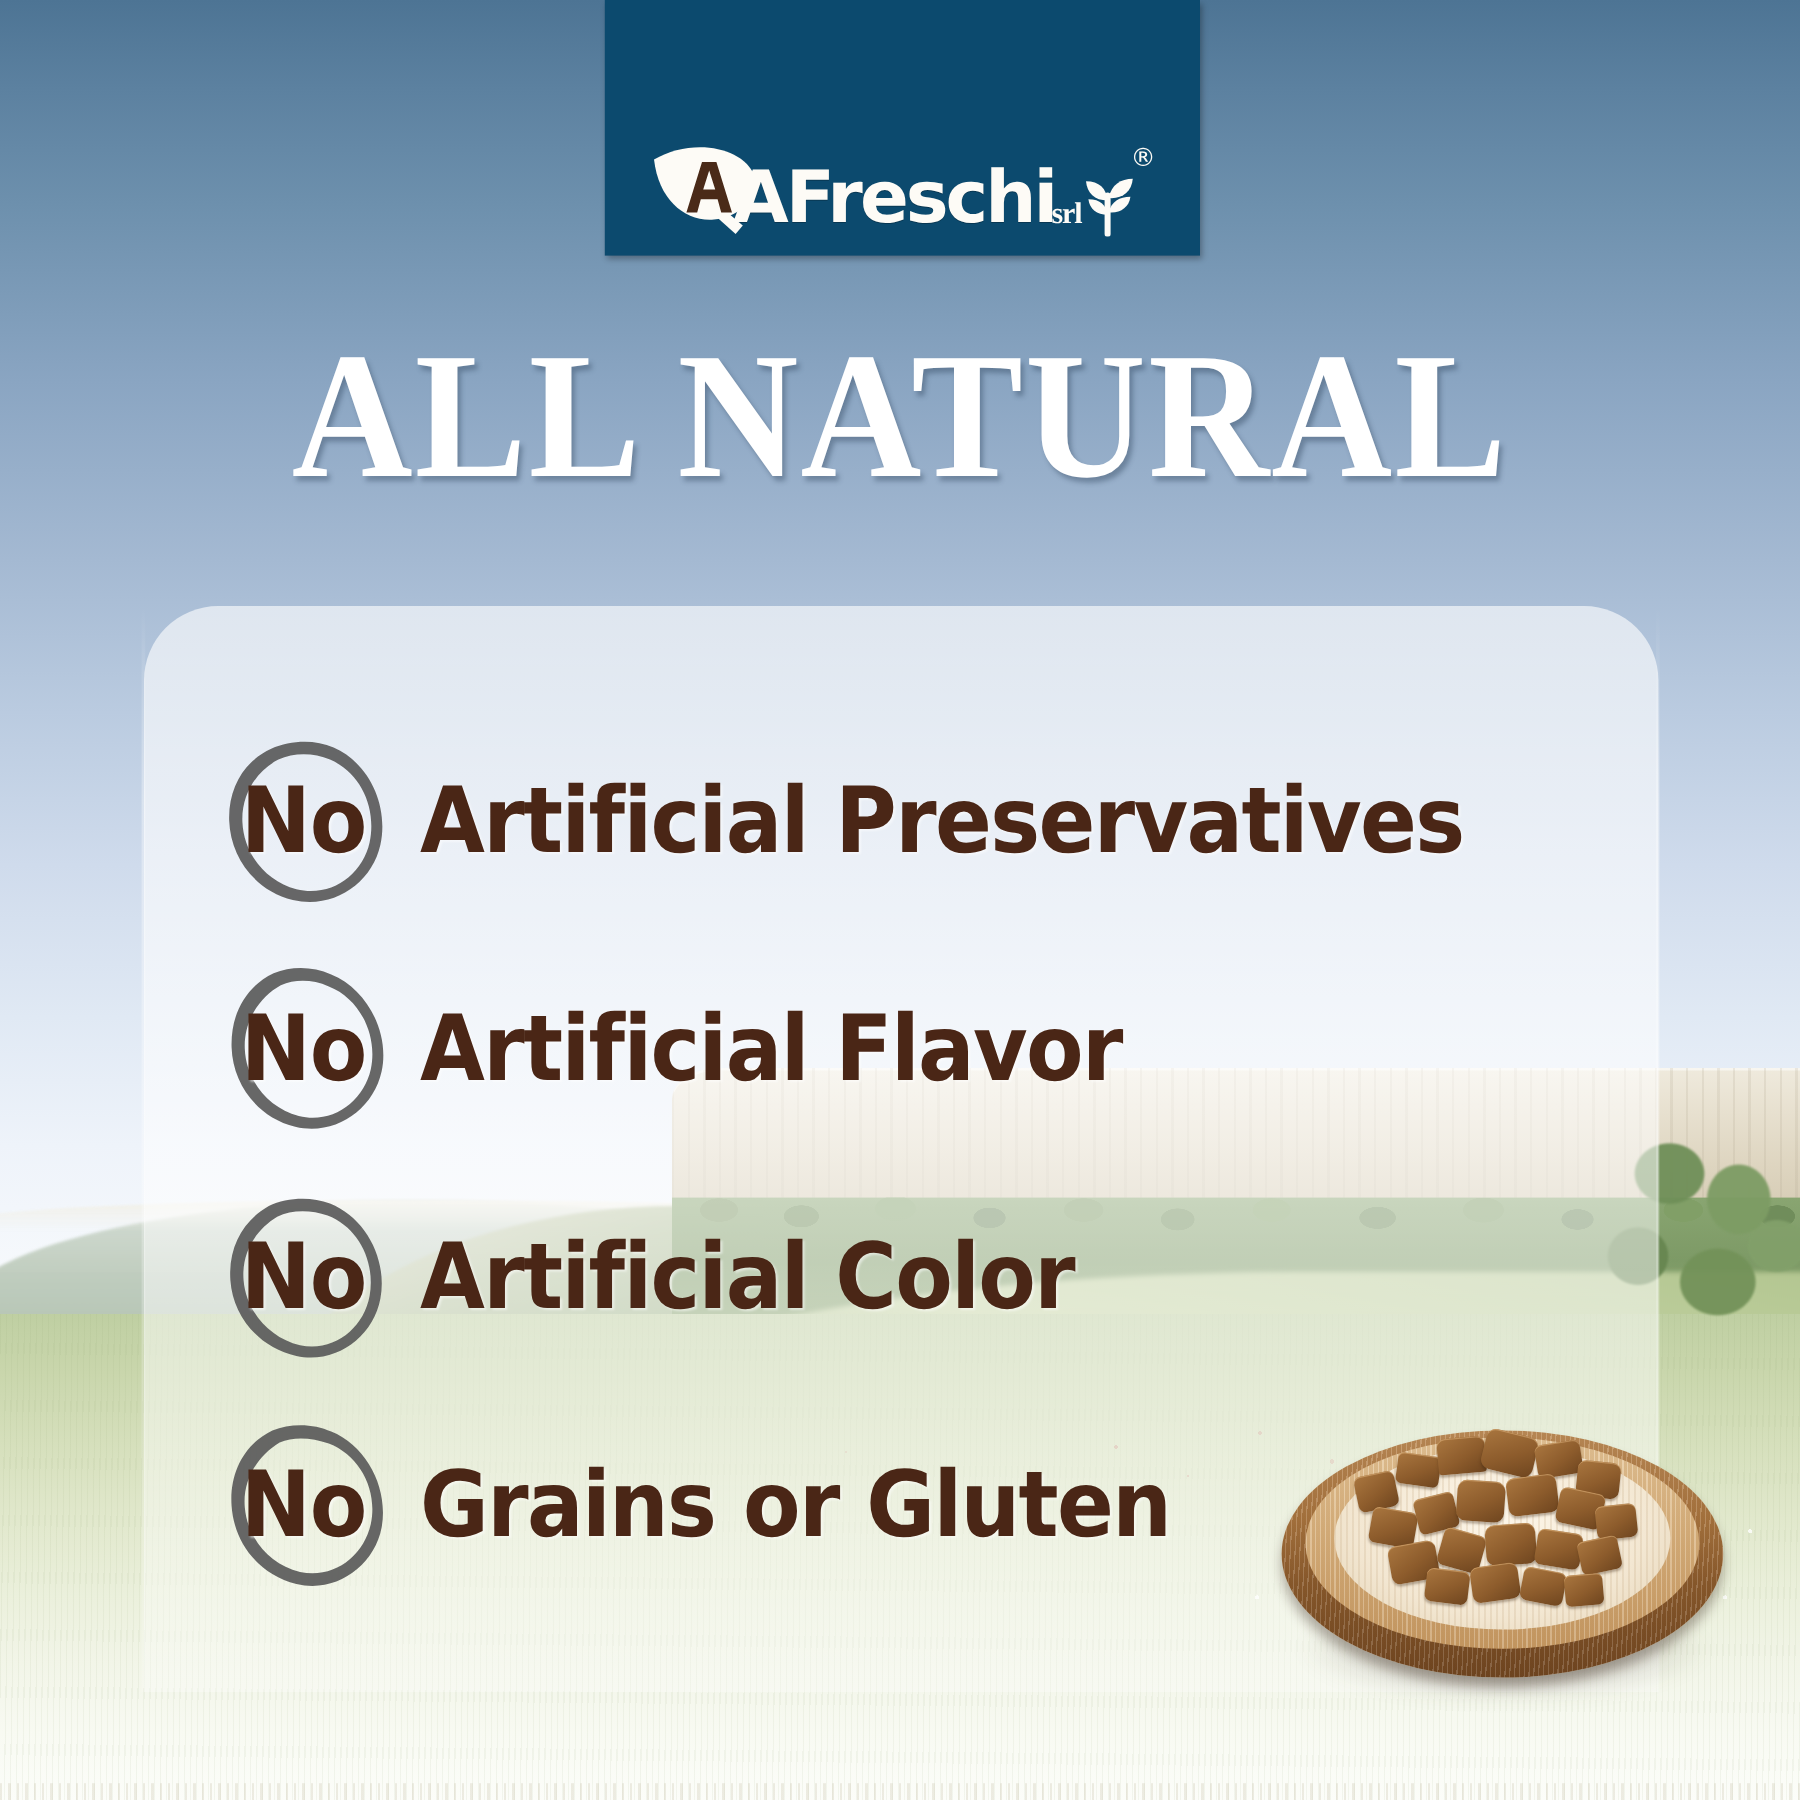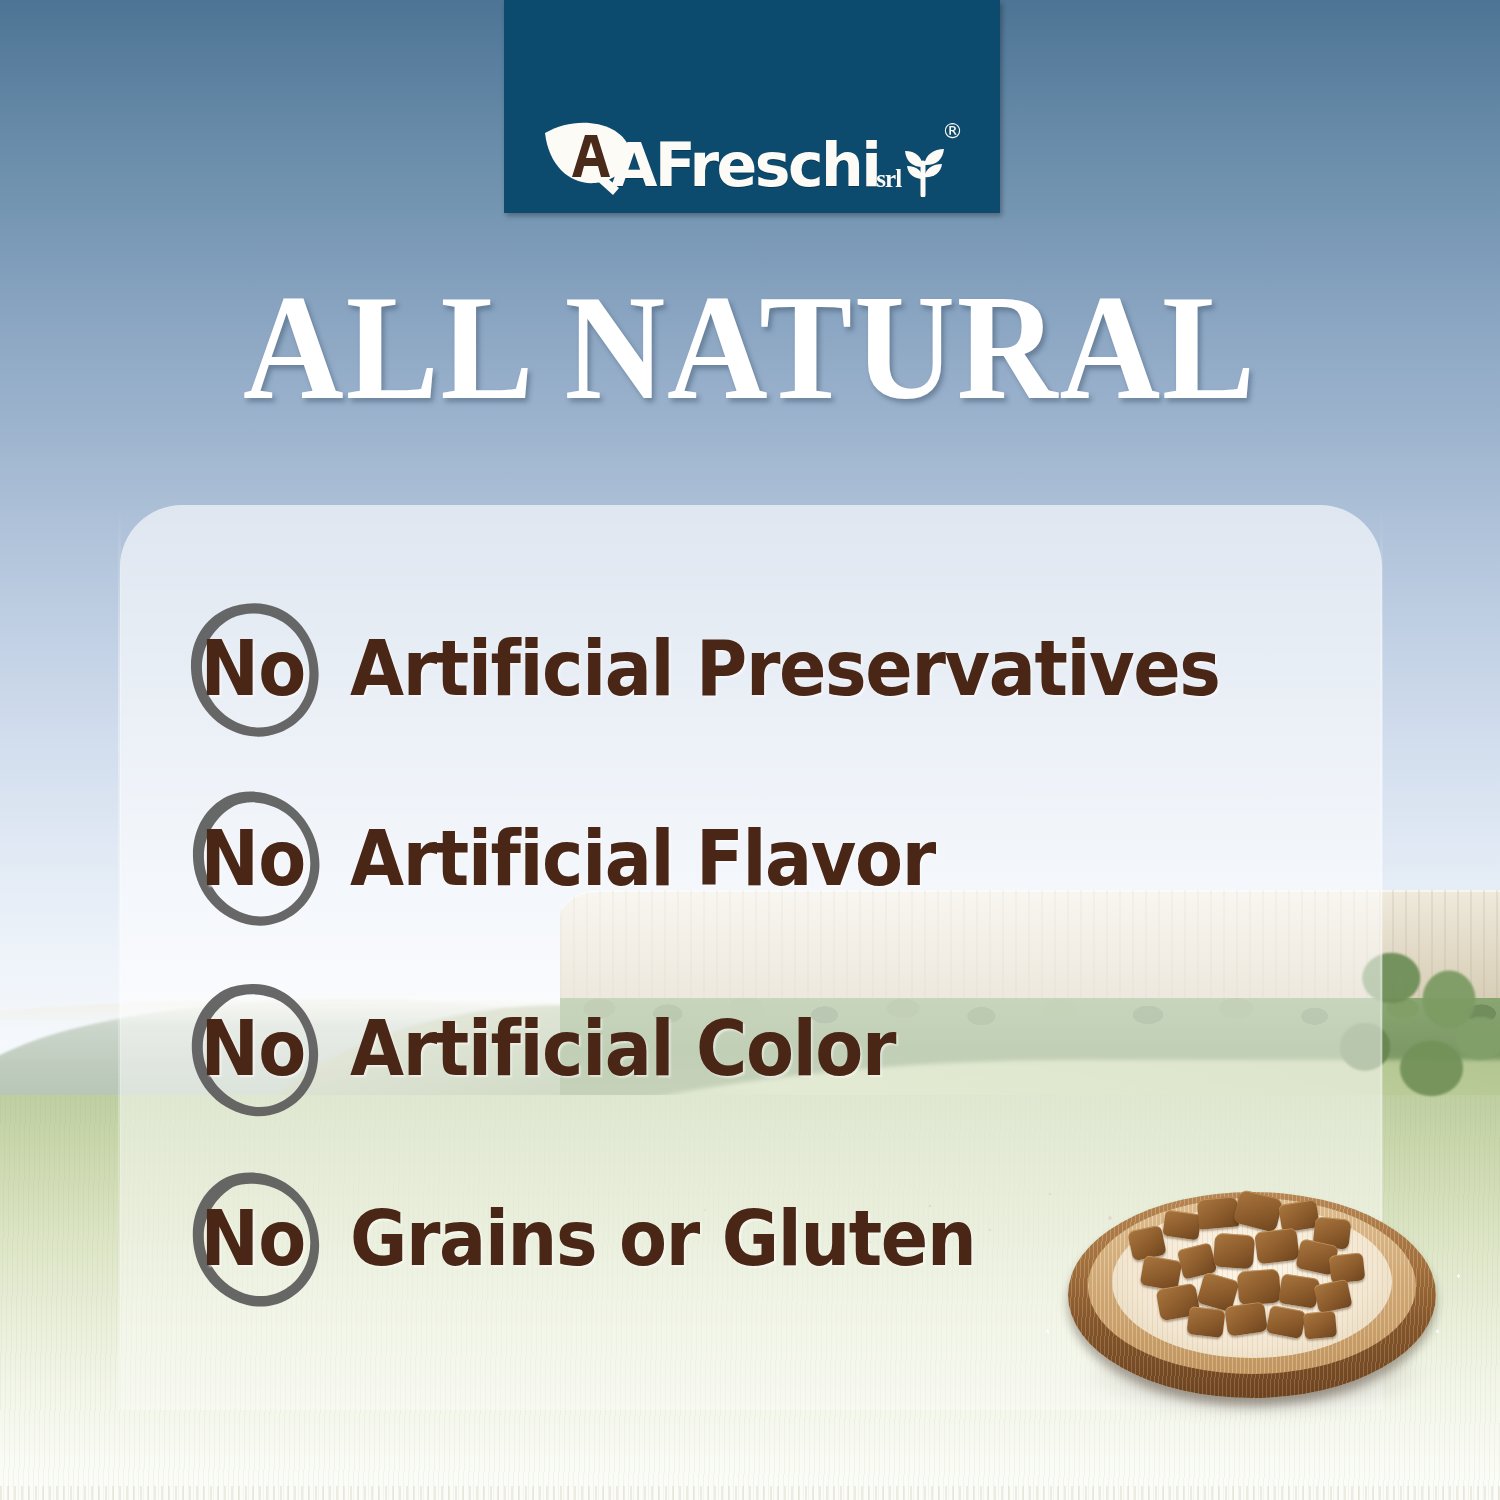--- a/index.html
+++ b/index.html
@@ -223,21 +223,21 @@
     background:linear-gradient(to bottom,
       rgba(255,255,255,.62) 0%,
       rgba(255,255,255,.58) 40%,
       rgba(255,255,255,.50) 68%,
       rgba(255,255,255,.42) 86%,
       rgba(255,255,255,.30) 100%);
   }
 
   
   .claims{
-    position:absolute;left:178px;top:573px;width:1250px;
+    position:absolute;left:178px;top:588px;width:1250px;
   }
   .claim{
     position:relative;
     height:190px;
     display:flex;align-items:center;
   }
   .claim-no-wrap{
     position:relative;
     width:150px;flex:none;
     display:flex;align-items:center;justify-content:center;

